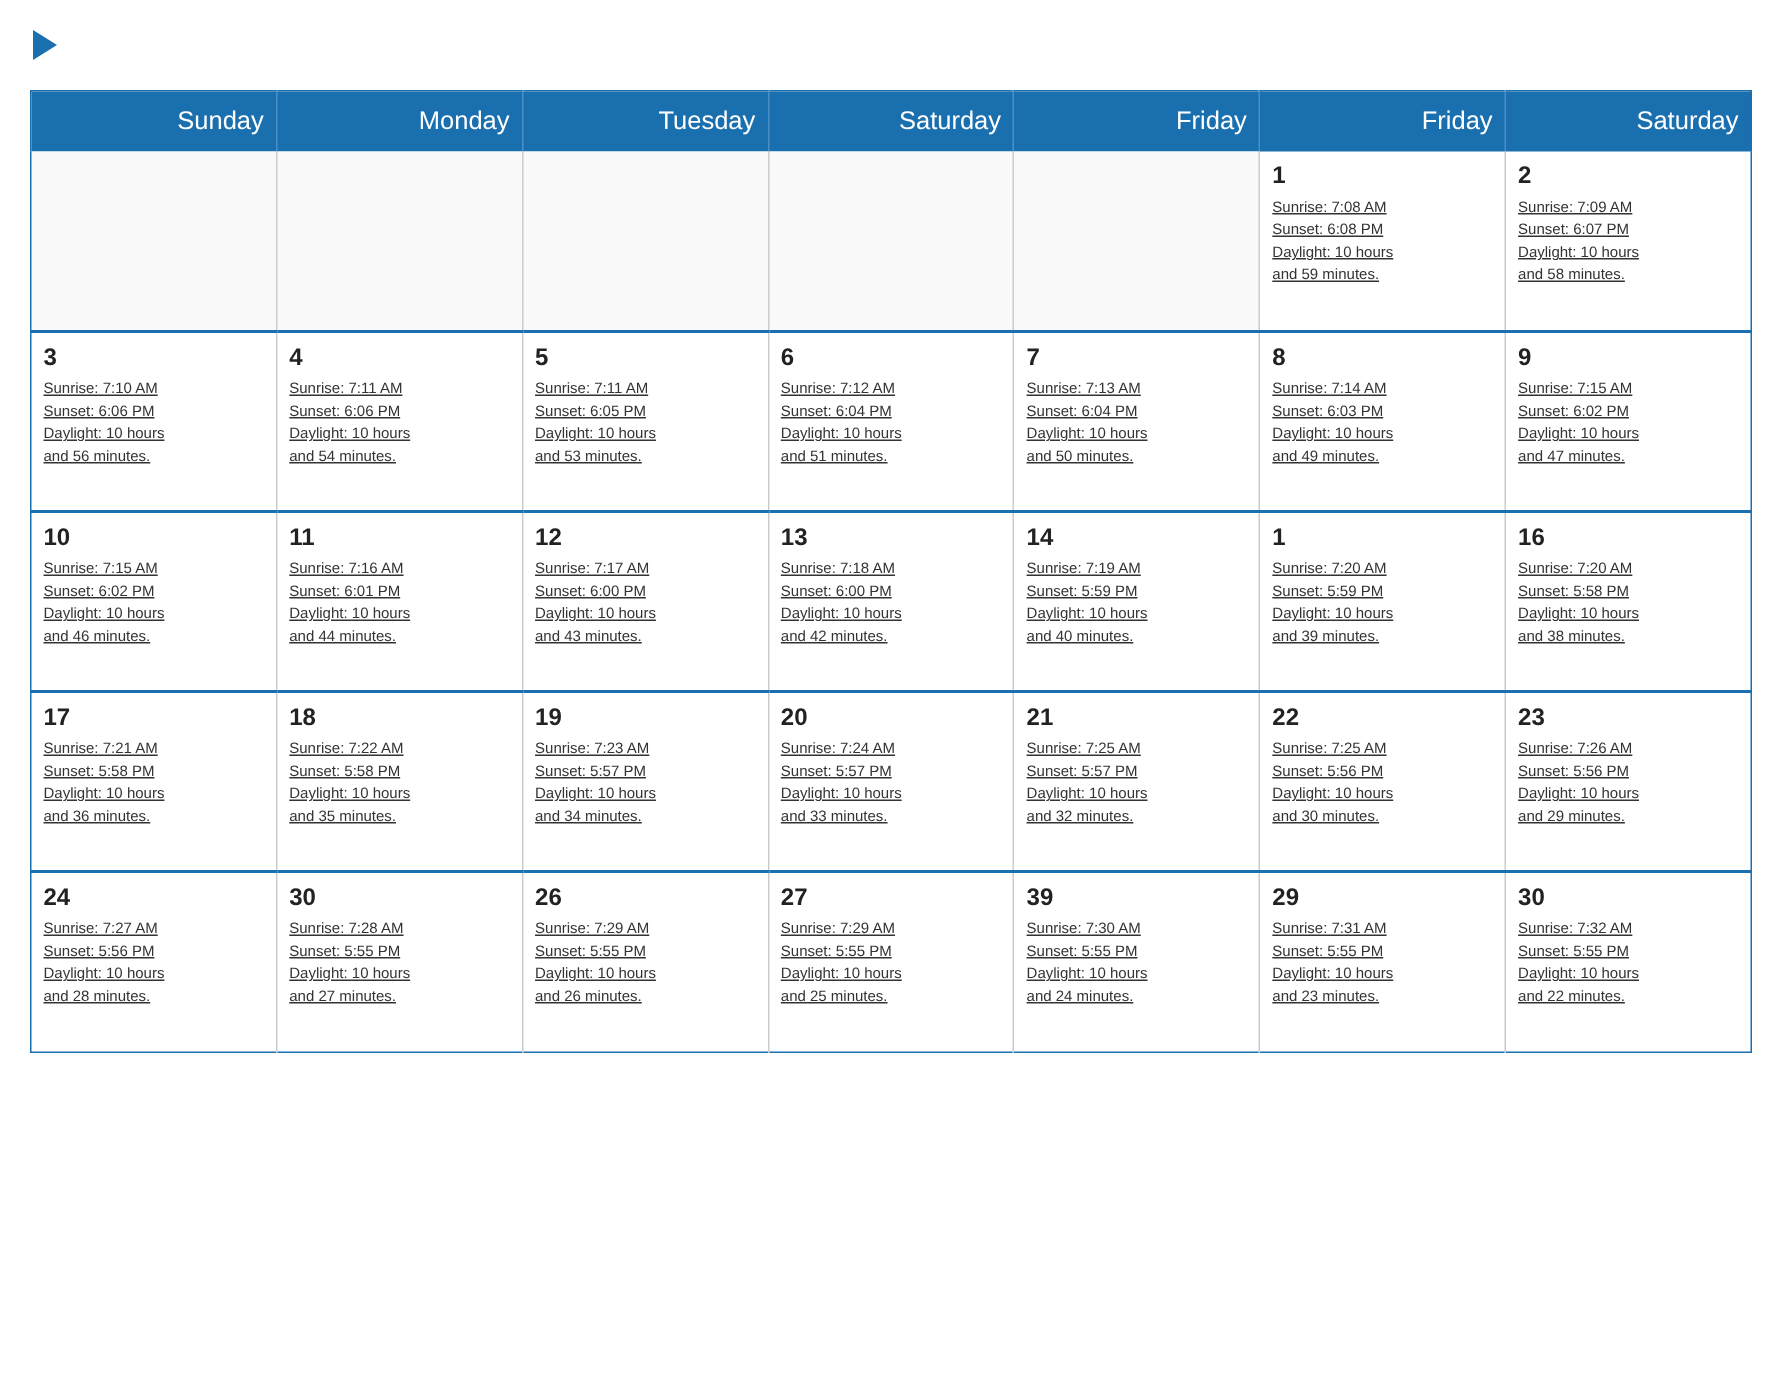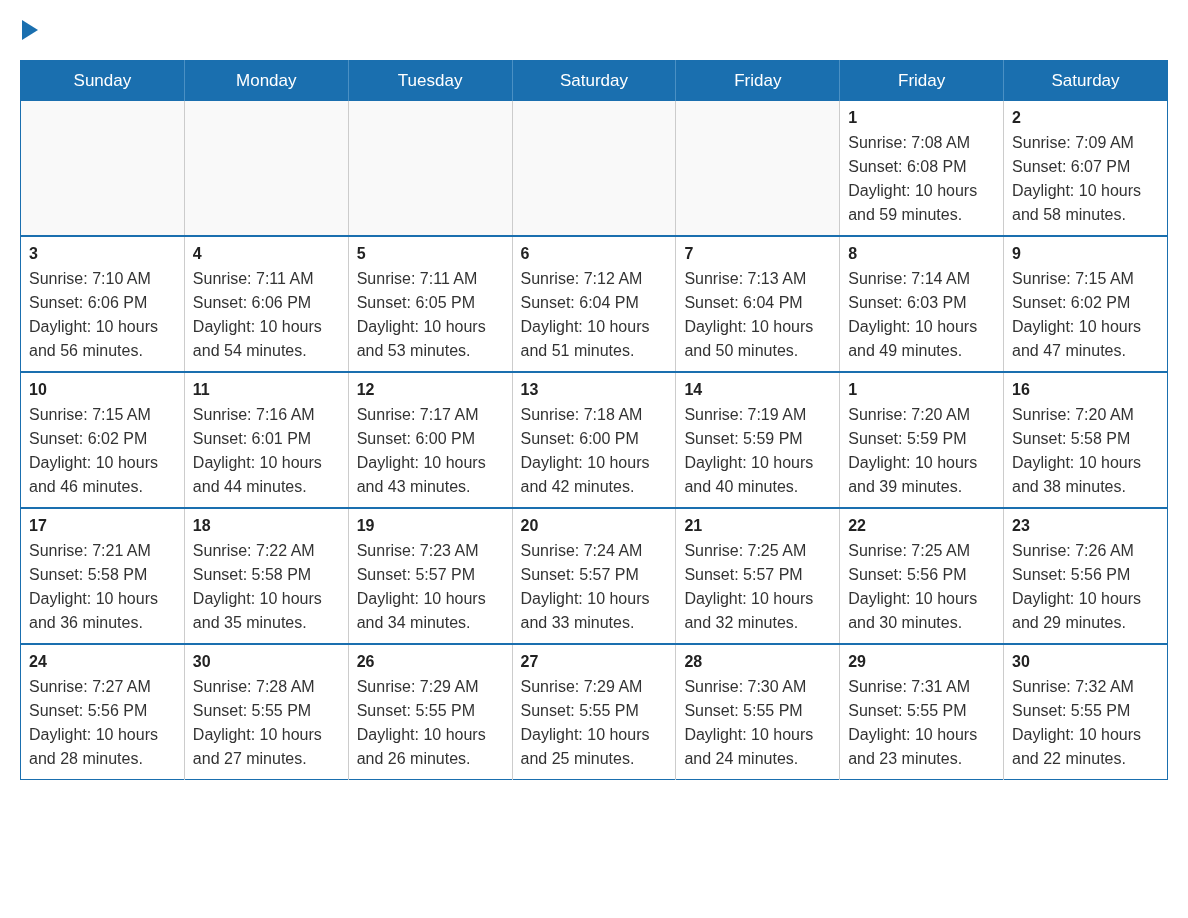--- a/index.html
+++ b/index.html
@@ -39,21 +39,21 @@
       width: 100%;
       border-collapse: collapse;
       border: 1px solid #1a6faf;
     }
     .calendar thead tr th {
       background-color: #1a6faf;
       color: #fff;
       padding: 10px 8px;
       font-size: 17px;
       font-weight: normal;
-      text-align: center;
+      text-align: right;
       border-right: 1px solid #4a90c4;
     }
     .calendar thead tr th:last-child {
       border-right: none;
     }
     .calendar tbody tr td {
       vertical-align: top;
       padding: 8px;
       border-right: 1px solid #ccc;
       border-bottom: 2px solid #1a6faf;
@@ -69,23 +69,24 @@
     .calendar tbody tr:last-child td {
       border-bottom: none;
     }
     .day-number {
       font-size: 16px;
       font-weight: bold;
       color: #222;
       margin-bottom: 4px;
     }
     .day-info {
-      font-size: 16px;
+      font-size: 10px;
       color: #333;
       line-height: 1.5;
+      text-decoration: underline;
     }
     .empty-cell {
       background: #f9f9f9;
     }
     .logo-icon {
       display: inline-flex;
       align-items: center;
     }
     .general-text {
       font-size: 30px;
@@ -251,21 +252,21 @@
         </td>
         <td>
           <div class="day-number">26</div>
           <div class="day-info">Sunrise: 7:29 AM<br>Sunset: 5:55 PM<br>Daylight: 10 hours<br>and 26 minutes.</div>
         </td>
         <td>
           <div class="day-number">27</div>
           <div class="day-info">Sunrise: 7:29 AM<br>Sunset: 5:55 PM<br>Daylight: 10 hours<br>and 25 minutes.</div>
         </td>
         <td>
-          <div class="day-number">28</div>
+          <div class="day-number">39</div>
           <div class="day-info">Sunrise: 7:30 AM<br>Sunset: 5:55 PM<br>Daylight: 10 hours<br>and 24 minutes.</div>
         </td>
         <td>
           <div class="day-number">29</div>
           <div class="day-info">Sunrise: 7:31 AM<br>Sunset: 5:55 PM<br>Daylight: 10 hours<br>and 23 minutes.</div>
         </td>
         <td>
           <div class="day-number">30</div>
           <div class="day-info">Sunrise: 7:32 AM<br>Sunset: 5:55 PM<br>Daylight: 10 hours<br>and 22 minutes.</div>
         </td>

